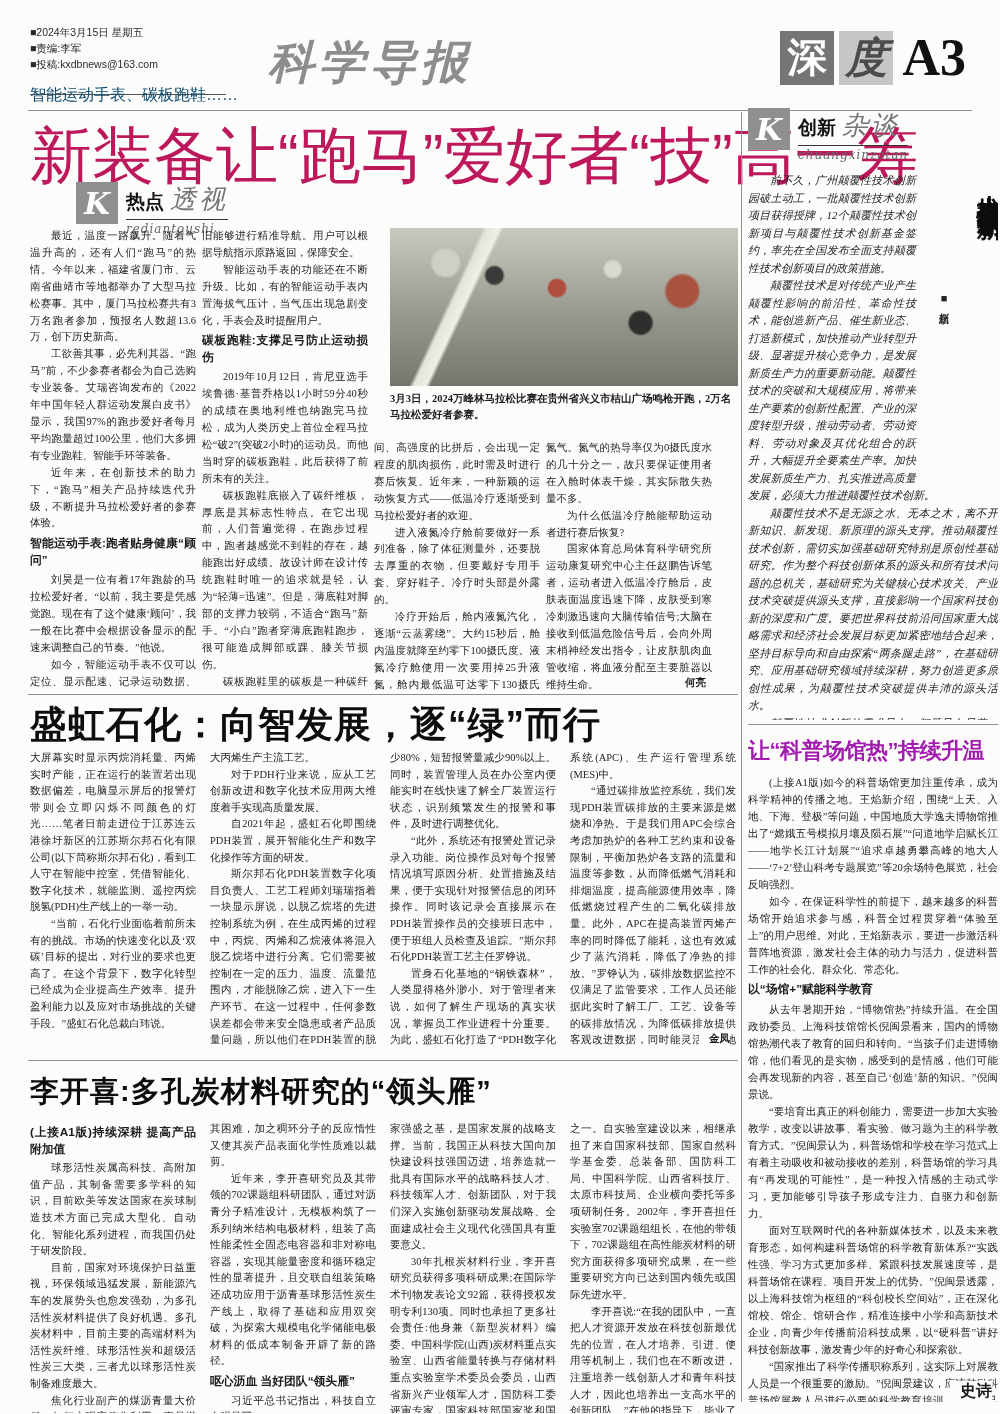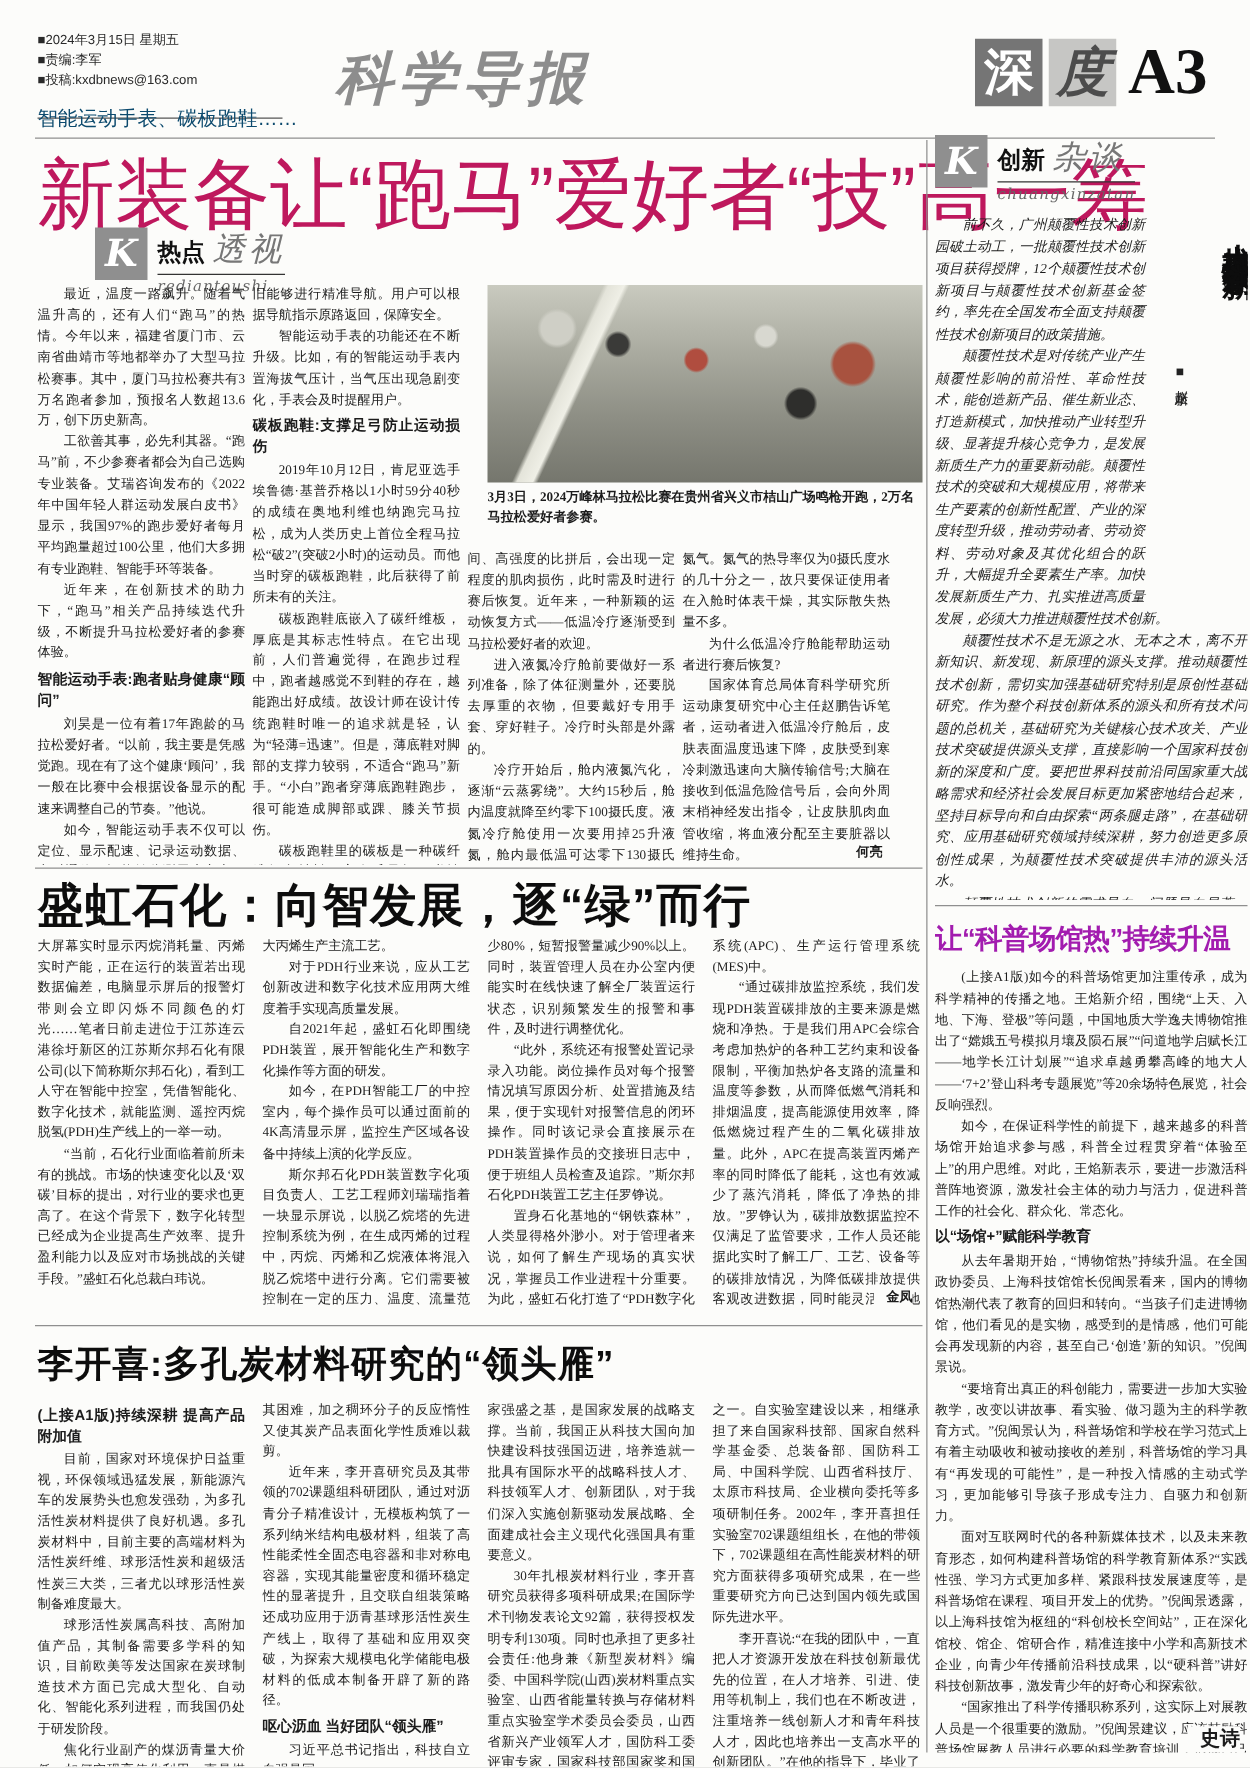--- a/index.html
+++ b/index.html
@@ -190,21 +190,20 @@
     <h2 class="sh-headline">盛虹石化：向智发展，逐“绿”而行</h2>
     <div class="sh-cols">
       <div class="col">
           <p class="cont">大屏幕实时显示丙烷消耗量、丙烯实时产能，正在运行的装置若出现数据偏差，电脑显示屏后的报警灯带则会立即闪烁不同颜色的灯光……笔者日前走进位于江苏连云港徐圩新区的江苏斯尔邦石化有限公司(以下简称斯尔邦石化)，看到工人守在智能中控室，凭借智能化、数字化技术，就能监测、遥控丙烷脱氢(PDH)生产线上的一举一动。</p>
           <p class="p">“当前，石化行业面临着前所未有的挑战。市场的快速变化以及‘双碳’目标的提出，对行业的要求也更高了。在这个背景下，数字化转型已经成为企业提高生产效率、提升盈利能力以及应对市场挑战的关键手段。”盛虹石化总裁白玮说。</p>
         </div>
       <div class="col">
           <p class="cont">大丙烯生产主流工艺。</p>
           <p class="p">对于PDH行业来说，应从工艺创新改进和数字化技术应用两大维度着手实现高质量发展。</p>
           <p class="p">自2021年起，盛虹石化即围绕PDH装置，展开智能化生产和数字化操作等方面的研发。</p>
-          <p class="p">如今，在PDH智能工厂的中控室内，每个操作员可以通过面前的4K高清显示屏，监控生产区域各设备中持续上演的化学反应。</p>
           <p class="p">斯尔邦石化PDH装置数字化项目负责人、工艺工程师刘瑞瑞指着一块显示屏说，以脱乙烷塔的先进控制系统为例，在生成丙烯的过程中，丙烷、丙烯和乙烷液体将混入脱乙烷塔中进行分离。它们需要被控制在一定的压力、温度、流量范围内，才能脱除乙烷，进入下一生产环节。在这一过程中，任何参数误差都会带来安全隐患或者产品质量问题，所以他们在PDH装置的脱乙烷塔单元里安装了传感器。传感器会监测单元内各个仪器的流量、压力、温度、液位等数据，并根据设定的生产指标自动调节。一旦设备实际运行状况偏离设定范围，传感器便会通过智能报警系统发出提示。</p>
         </div>
       <div class="col">
           <p class="cont">少80%，短暂报警量减少90%以上。同时，装置管理人员在办公室内便能实时在线快速了解全厂装置运行状态，识别频繁发生的报警和事件，及时进行调整优化。</p>
           <p class="p">“此外，系统还有报警处置记录录入功能。岗位操作员对每个报警情况填写原因分析、处置措施及结果，便于实现针对报警信息的闭环操作。同时该记录会直接展示在PDH装置操作员的交接班日志中，便于班组人员检查及追踪。”斯尔邦石化PDH装置工艺主任罗铮说。</p>
           <p class="p">置身石化基地的“钢铁森林”，人类显得格外渺小。对于管理者来说，如何了解生产现场的真实状况，掌握员工作业进程十分重要。为此，盛虹石化打造了“PDH数字化工厂”，用数字化技术复建了一座PDH装置。PDH泵、塔、罐、管道以及阀门等各类设备的运行情况，设备拆卸及厂区物料储备等情况，在数字化工厂网络平台上一目了然。</p>
         </div>
       <div class="col">
         <div>
             <p class="cont">系统(APC)、生产运行管理系统(MES)中。</p>
@@ -215,22 +214,22 @@
     </div>
   </div>
 
   <div class="hairline" style="top:1060px;left:28px;width:710px;height:1px"></div>
 
   <div class="likaixi">
     <h2 class="lk-headline">李开喜:多孔炭材料研究的“领头雁”</h2>
     <div class="lk-cols">
       <div class="col">
           <p class="sub">(上接A1版)持续深耕 提高产品附加值</p>
+          <p class="p">球形活性炭属高科技、高附加值产品，其制备需要多学科的知识，目前欧美等发达国家在炭球制造技术方面已完成大型化、自动化、智能化系列进程，而我国仍处于研发阶段。</p>
           <p class="p">目前，国家对环境保护日益重视，环保领域迅猛发展，新能源汽车的发展势头也愈发强劲，为多孔活性炭材料提供了良好机遇。多孔炭材料中，目前主要的高端材料为活性炭纤维、球形活性炭和超级活性炭三大类，三者尤以球形活性炭制备难度最大。</p>
-          <p class="p">球形活性炭属高科技、高附加值产品，其制备需要多学科的知识，目前欧美等发达国家在炭球制造技术方面已完成大型化、自动化、智能化系列进程，而我国仍处于研发阶段。</p>
           <p class="p">焦化行业副产的煤沥青量大价低，如何实现高值化利用一直是煤化工行业的痛点。沥青组成复杂、异质分子共存，使其分离纯化极具</p>
         </div>
       <div class="col">
           <p class="cont">其困难，加之稠环分子的反应惰性又使其炭产品表面化学性质难以裁剪。</p>
           <p class="p">近年来，李开喜研究员及其带领的702课题组科研团队，通过对沥青分子精准设计，无模板构筑了一系列纳米结构电极材料，组装了高性能柔性全固态电容器和非对称电容器，实现其能量密度和循环稳定性的显著提升，且交联自组装策略还成功应用于沥青基球形活性炭生产线上，取得了基础和应用双突破，为探索大规模电化学储能电极材料的低成本制备开辟了新的路径。</p>
           <p class="sub">呕心沥血 当好团队“领头雁”</p>
           <p class="p">习近平总书记指出，科技自立自强是国</p>
         </div>
       <div class="col">
           <p class="cont">家强盛之基，是国家发展的战略支撑。当前，我国正从科技大国向加快建设科技强国迈进，培养造就一批具有国际水平的战略科技人才、科技领军人才、创新团队，对于我们深入实施创新驱动发展战略、全面建成社会主义现代化强国具有重要意义。</p>

